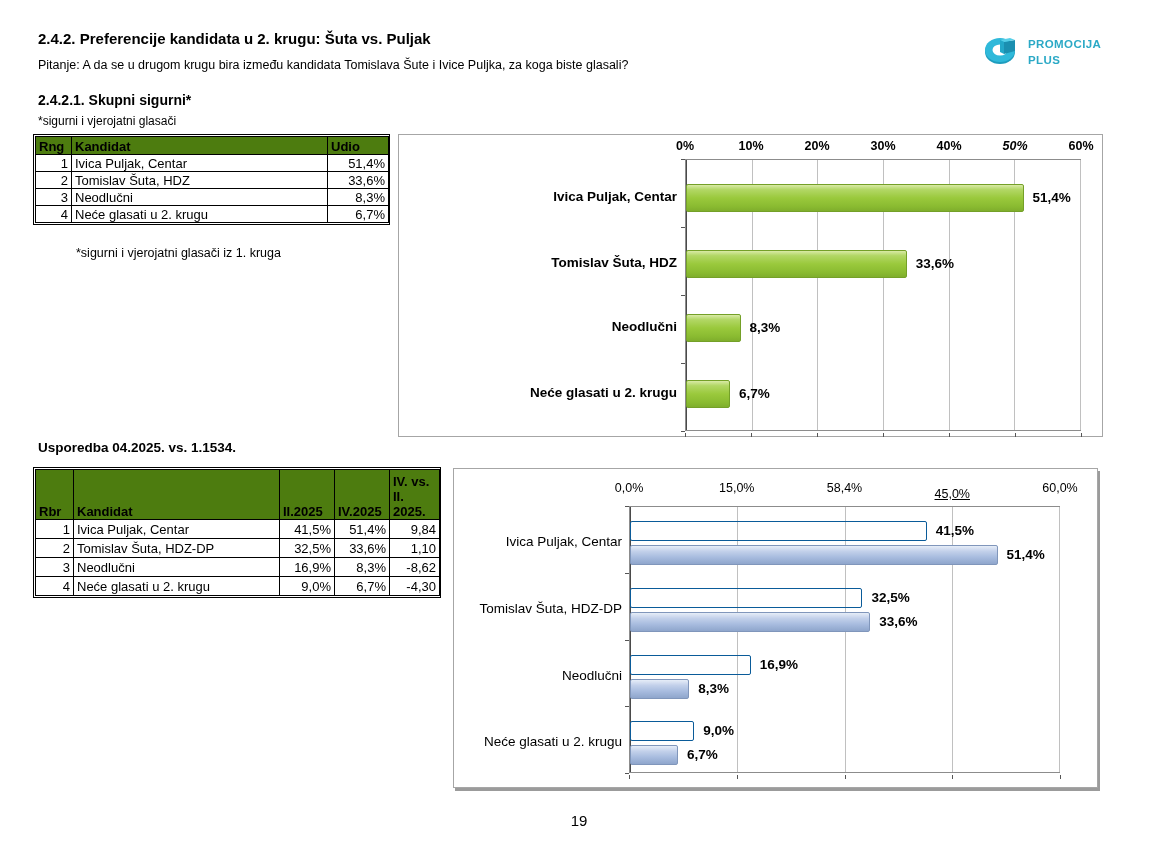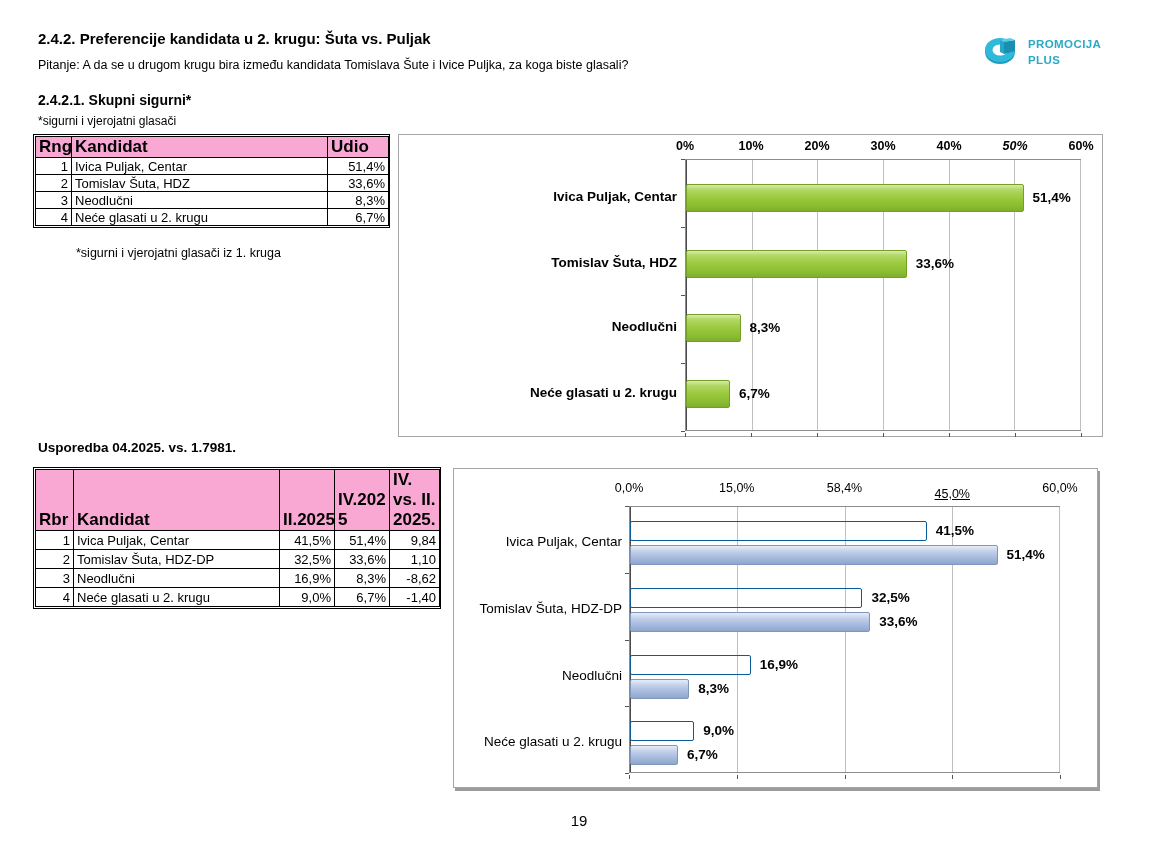--- a/index.html
+++ b/index.html
@@ -16,21 +16,21 @@
   .page-number { position:absolute; left:0; right:0; top:812px; text-align:center; font-size:15px; }
 
   .logo { position:absolute; left:984px; top:36px; display:flex; align-items:center; gap:8px; }
   .logo-text { font-weight:bold; color:#2BA9C6; font-size:11.5px; line-height:1.35; letter-spacing:0.4px; }
 
   .table-wrap { position:absolute; border:1px solid #000; padding:1px; background:#fff; }
   .t1 { left:33px; top:134px; width:357px; }
   .t2 { left:33px; top:467px; width:408px; }
   table { border-collapse:collapse; width:100%; font-size:13px; table-layout:fixed; }
   td, th { border:1px solid #000; padding:0 3px; overflow:hidden; }
-  th { background:#f9a8d4; text-align:left; vertical-align:bottom; font-size:17px; }
+  th { background:#4d7c0f; text-align:left; vertical-align:bottom; font-size:13px; }
   .t1 td { height:17px; } .t1 th { height:18px; }
   .t2 td { height:19px; } .t2 th { height:50px; }
   .col-num { text-align:right; }
   .h-center { text-align:left; }
   .h-breakall { word-break:break-all; }
 
   .chart { position:absolute; background:#fff; border:1px solid #A6A6A6; }
   .c1 { left:398px; top:134px; width:705px; height:303px; }
   .c2 { left:453px; top:468px; width:645px; height:320px; box-shadow:2px 3px 0 #9B9B9B; }
   .plot { position:absolute; border:1px solid #8C8C8C; }
@@ -147,21 +147,21 @@
       <div class="tickmark" style="left: 282px; top: 92px; width: 4px; height: 1px;"></div>
       <div class="tickmark" style="left: 282px; top: 160px; width: 4px; height: 1px;"></div>
       <div class="tickmark" style="left: 282px; top: 228px; width: 4px; height: 1px;"></div>
       <div class="tickmark" style="left: 282px; top: 296px; width: 4px; height: 1px;"></div>
       <div class="cat-label" style="left: 0px; width: 278px; top: 54px;">Ivica Puljak, Centar</div>
       <div class="cat-label" style="left: 0px; width: 278px; top: 120px;">Tomislav Šuta, HDZ</div>
       <div class="cat-label" style="left: 0px; width: 278px; top: 184px;">Neodlučni</div>
       <div class="cat-label" style="left: 0px; width: 278px; top: 250px;">Neće glasati u 2. krugu</div>
     </div>
 
-  <div class="comparison-title">Usporedba 04.2025. vs. 1.7981.</div>
+  <div class="comparison-title">Usporedba 04.2025. vs. 1.1534.</div>
 
   <div class="table-wrap t2">
     <table>
       <colgroup>
         <col style="width:38px">
           <col style="width:206px">
           <col style="width:55px">
           <col style="width:55px">
           <col style="width:50px">
       </colgroup>
@@ -194,21 +194,21 @@
             <td>Neodlučni</td>
             <td class="col-num">16,9%</td>
             <td class="col-num">8,3%</td>
             <td class="col-num">-8,62</td>
           </tr>
           <tr>
             <td class="col-num">4</td>
             <td>Neće glasati u 2. krugu</td>
             <td class="col-num">9,0%</td>
             <td class="col-num">6,7%</td>
-            <td class="col-num">-1,40</td>
+            <td class="col-num">-4,30</td>
           </tr>
         </tbody>
     </table>
   </div>
 
   <div class="chart c2" id="chart2">
       <div class="plot" style="left: 175px; top: 37px; width: 431px; height: 267px;">
         <div class="gridline axis" style="left: 0%;"></div>
         <div class="gridline" style="left: 25%;"></div>
         <div class="gridline" style="left: 50%;"></div>

